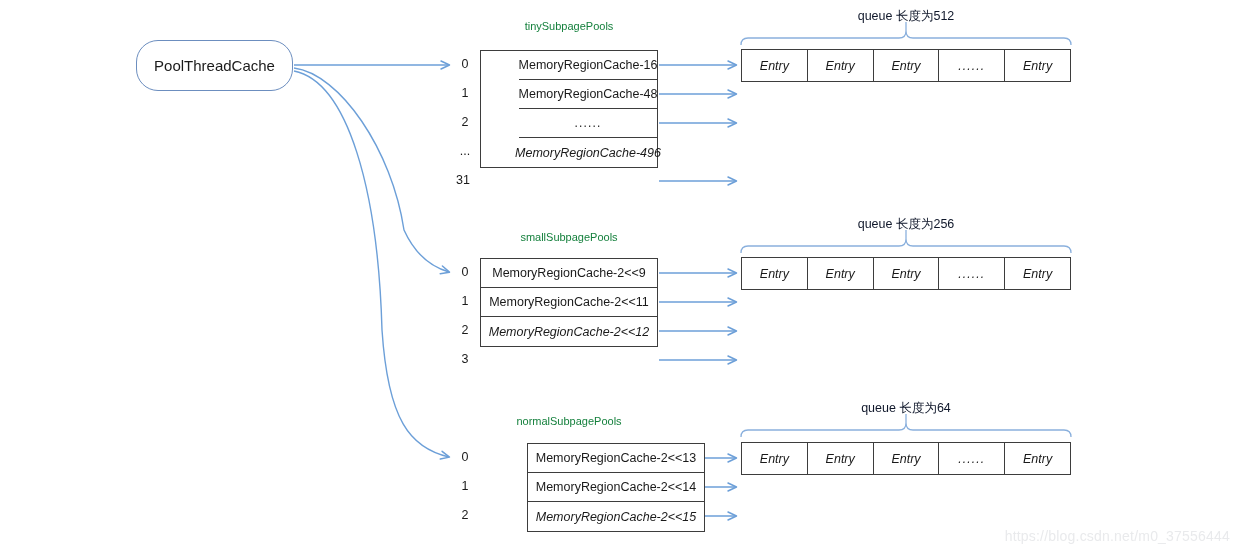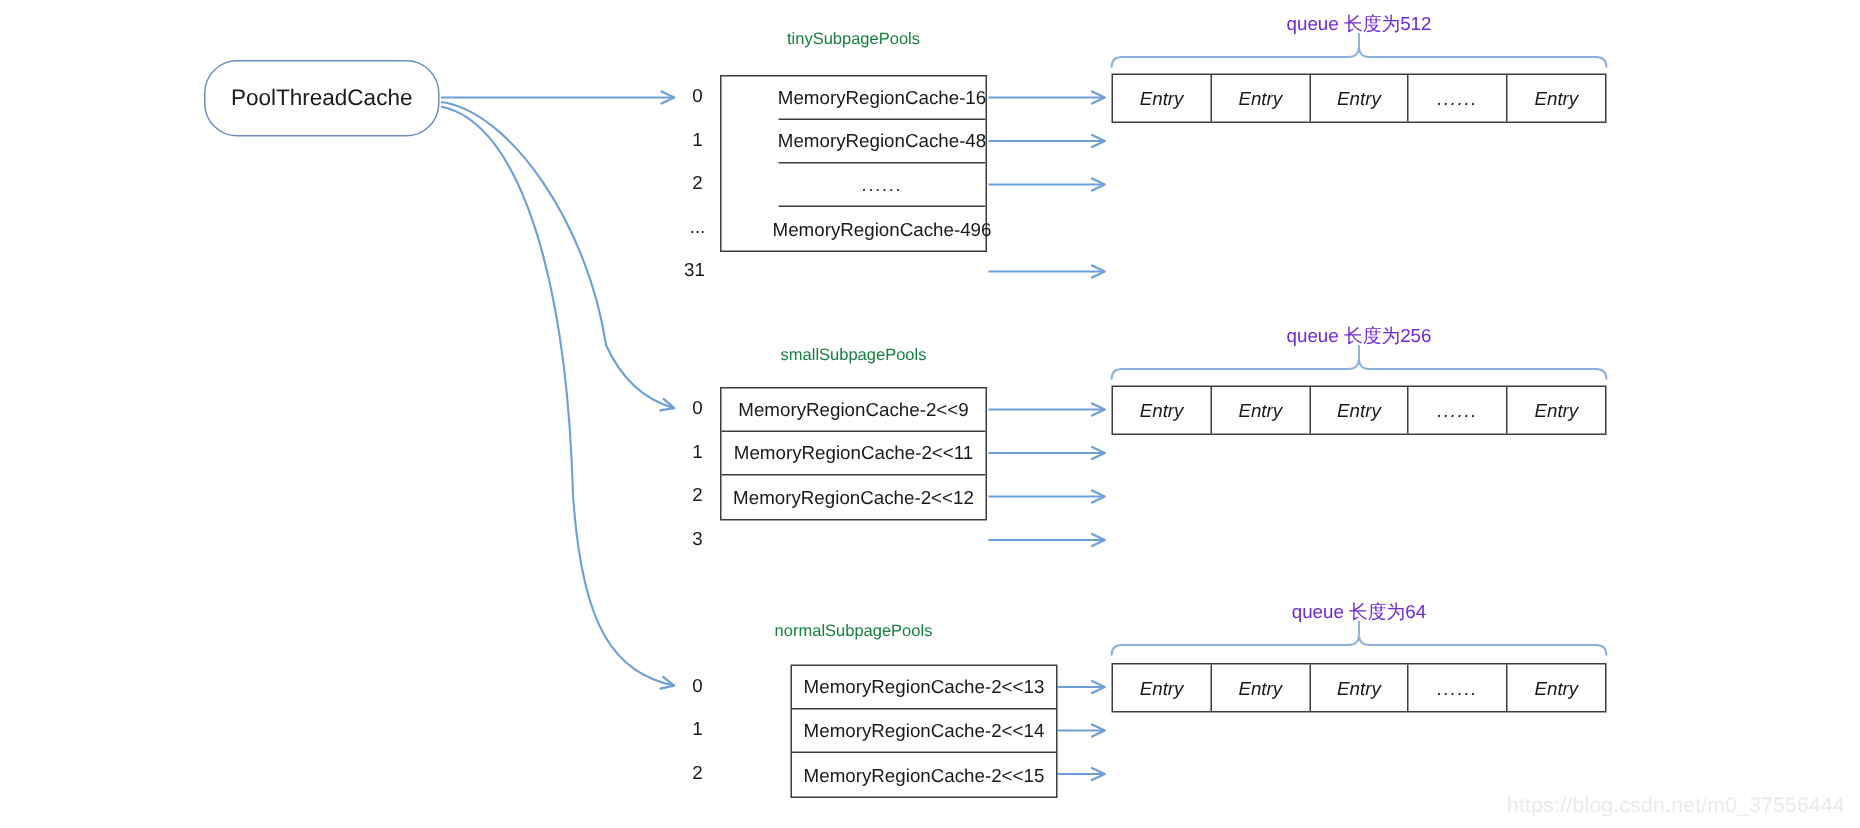--- a/index.html
+++ b/index.html
@@ -71,20 +71,21 @@
     display: flex;
     align-items: center;
     justify-content: center;
     font-size: 12.5px;
     color: #1a1a1a;
     box-sizing: border-box;
     white-space: nowrap;
   }
   .pool-row:last-child {
     border-bottom: none;
+    font-style: italic;
   }
   .pool-row.ellipsis {
     letter-spacing: 1.2px;
     font-size: 12px;
   }
 
   
   .row-index {
     position: absolute;
     width: 26px;
@@ -127,21 +128,21 @@
     font-size: 12px;
   }
 
   
   .queue-caption {
     position: absolute;
     width: 330px;
     left: 741px;
     text-align: center;
     font-size: 12.5px;
-    color: #6d28d9;
+    color: #0f172a;
     white-space: nowrap;
   }
 
   
   .watermark {
     position: absolute;
     right: 10px;
     bottom: 8px;
     font-size: 14px;
     color: #e9eaec;

